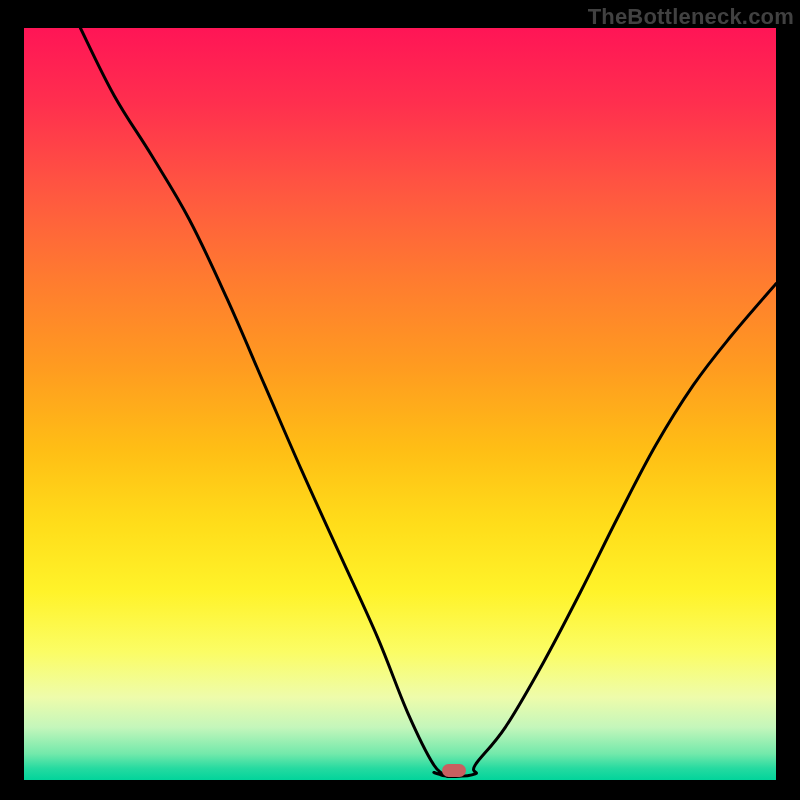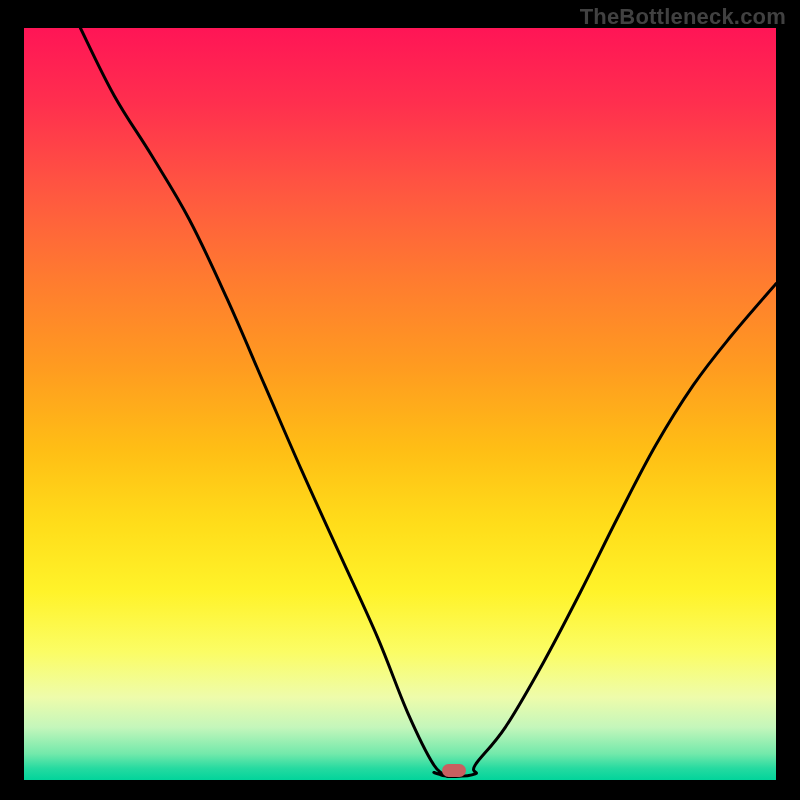--- a/index.html
+++ b/index.html
@@ -13,21 +13,21 @@
   }
   .frame {
     position: relative;
     width: 800px;
     height: 800px;
     background: #000;
   }
   .watermark {
     position: absolute;
     top: 4px;
-    right: 14px;
+    right: 6px;
     font-size: 22px;
     font-weight: 600;
     color: #414141;
     letter-spacing: 0.2px;
     z-index: 5;
   }
   .plot {
     position: absolute;
     left: 24px;
     top: 28px;

